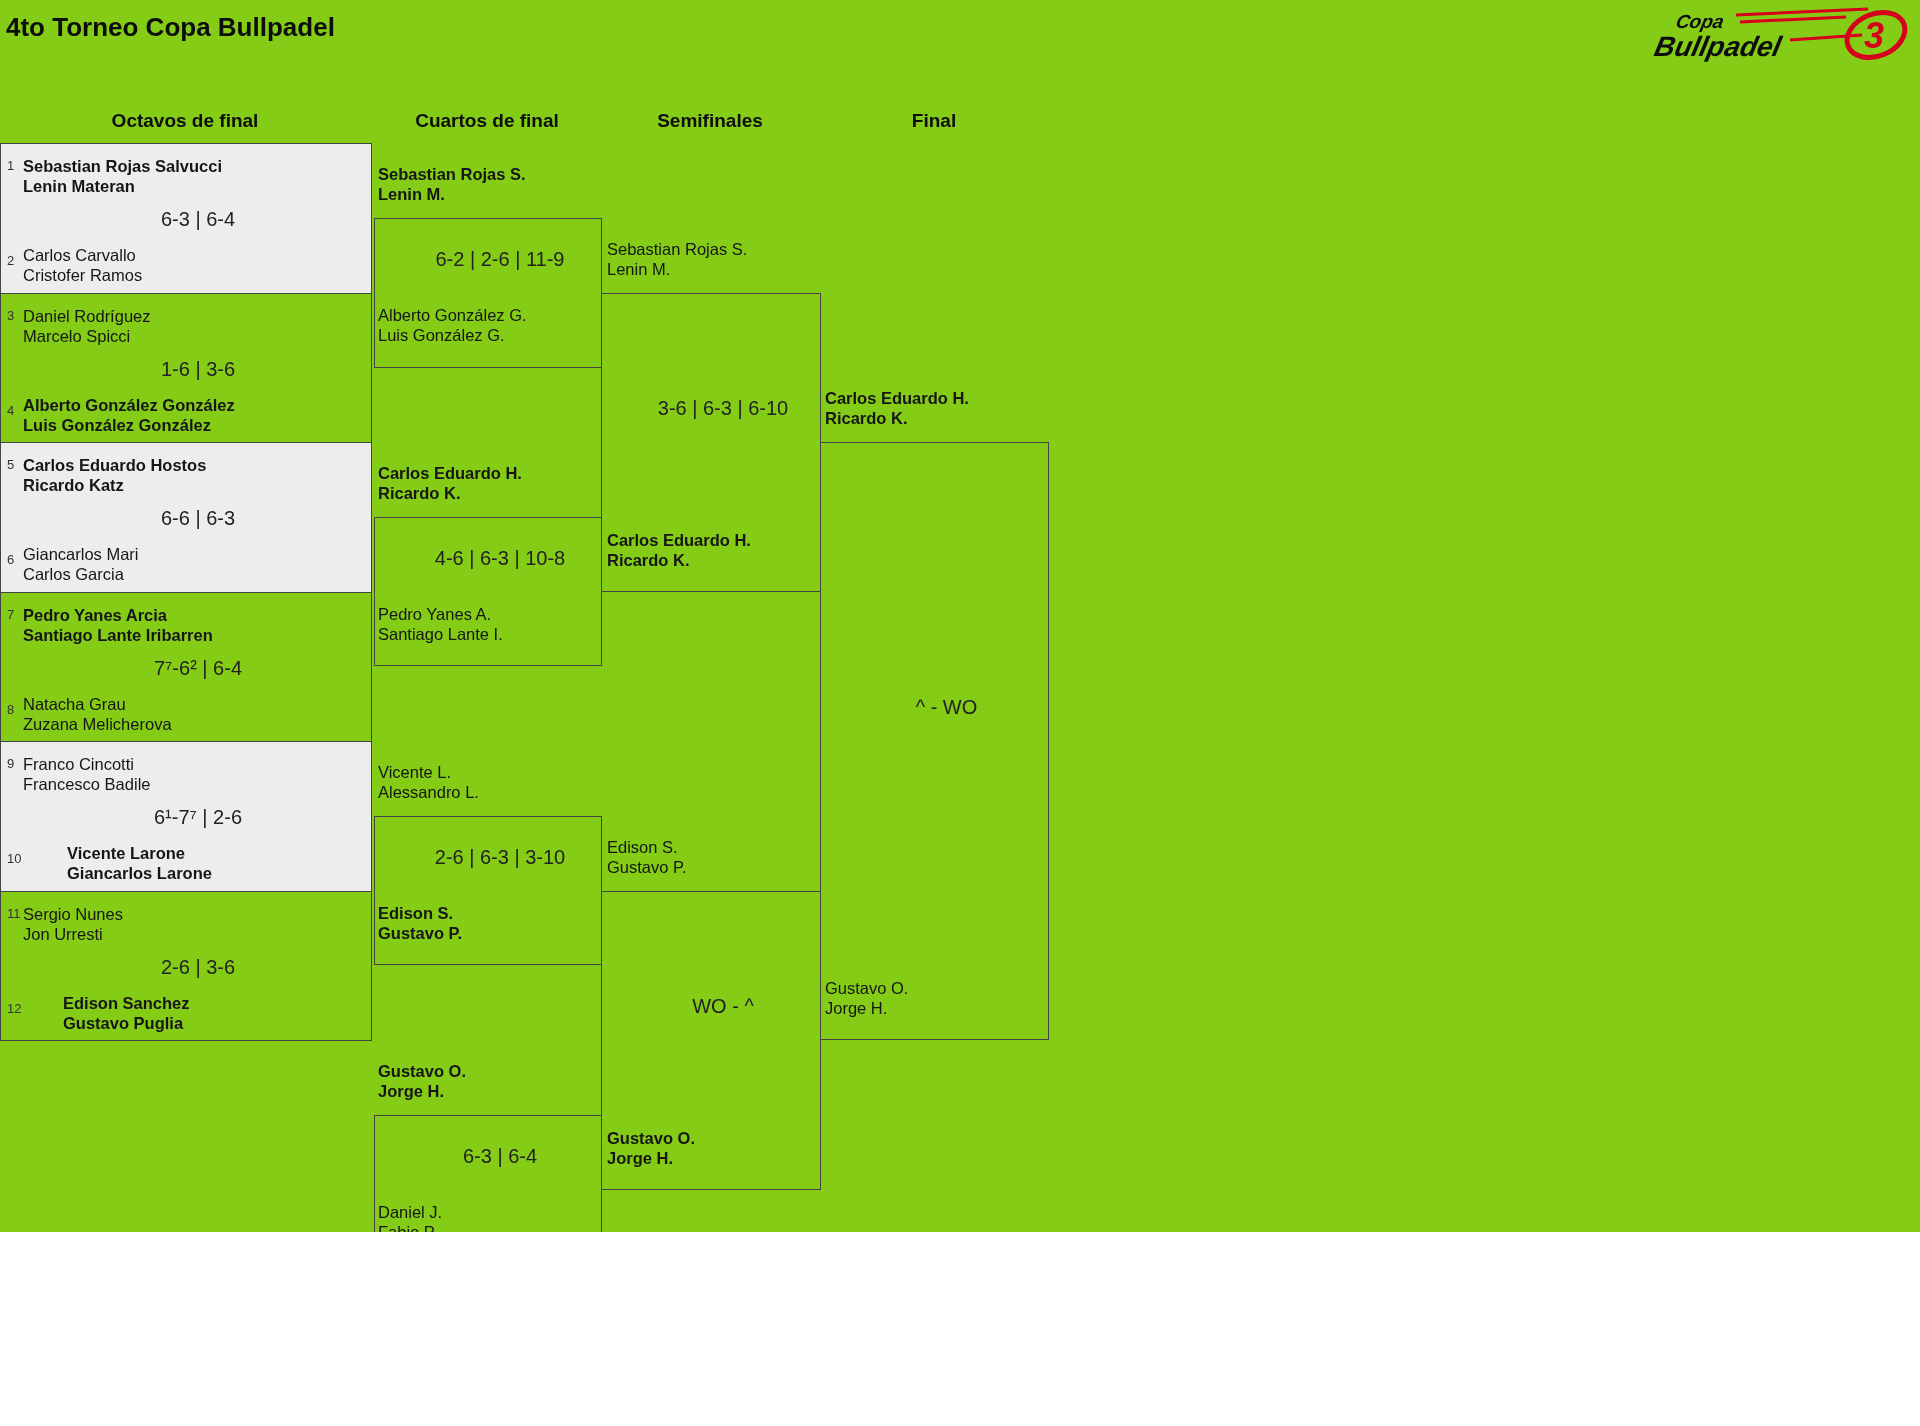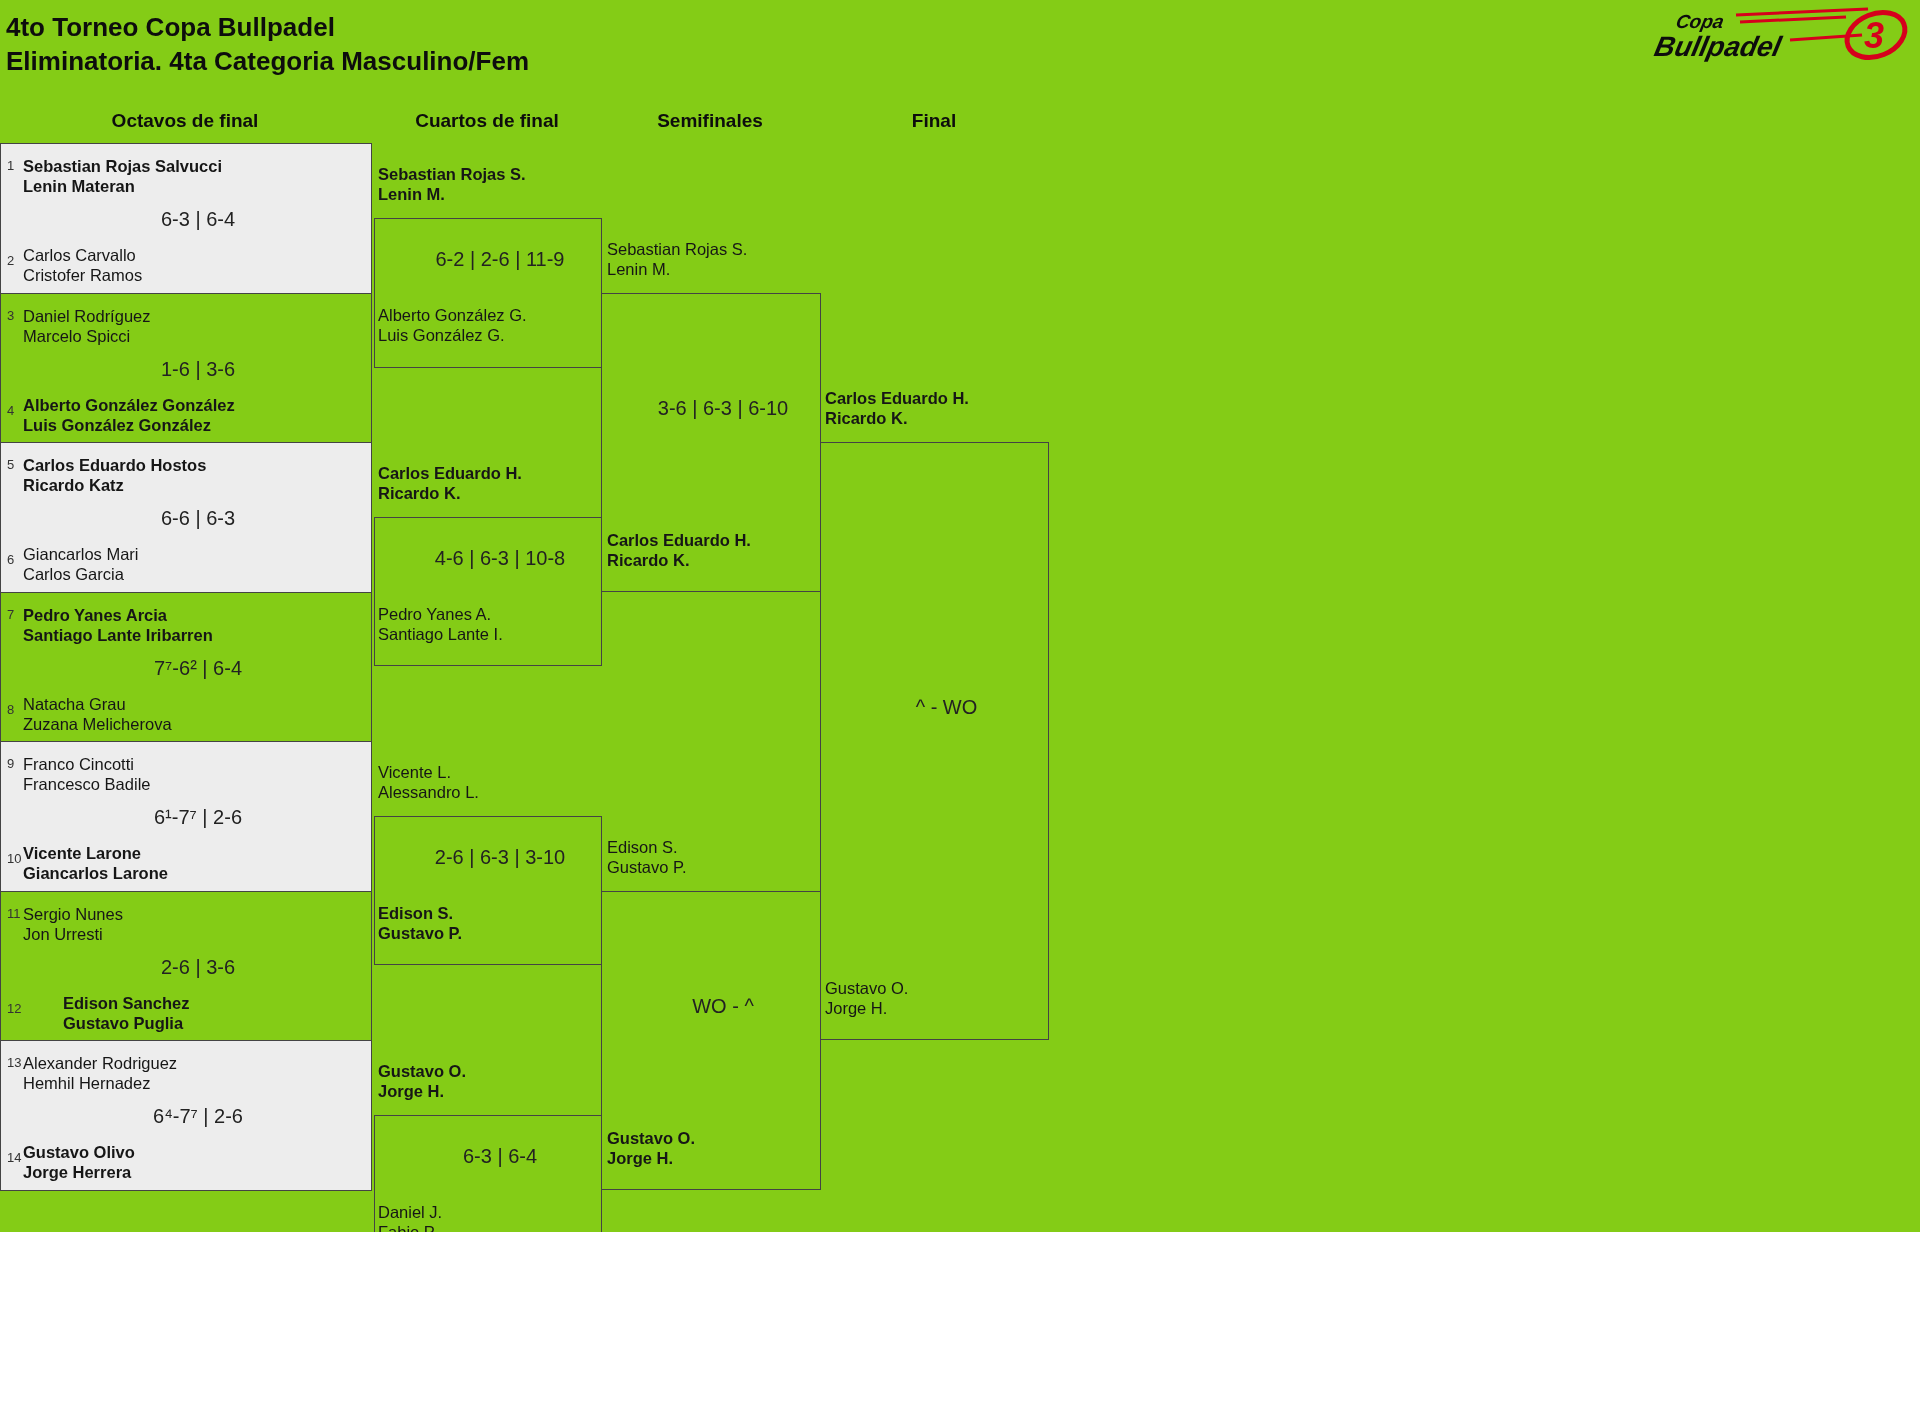--- a/index.html
+++ b/index.html
@@ -43,21 +43,20 @@
   
   .logo{position:absolute;left:1650px;top:4px;width:260px;height:64px;}
 </style>
 </head>
 <body>
 
 <div id="page">
 
   <div class="title">
     <div>4to Torneo Copa Bullpadel</div>
-    <div>Eliminatoria. 4ta Categoria Masculino/Fem</div>
   </div>
 
   <div class="logo">
     <svg width="260" height="64" viewBox="0 0 260 64">
       <g transform="skewX(-12)">
         <text x="30" y="24" font-family="Liberation Sans, sans-serif" font-style="italic" font-weight="bold" font-size="19" fill="#0d0d0d" id="logo-copa">Copa</text>
         <text x="14" y="52" font-family="Liberation Sans, sans-serif" font-style="italic" font-weight="bold" font-size="28" fill="#0d0d0d" id="logo-bullpadel">Bullpadel</text>
       </g>
       <path d="M86 11 L218 5" stroke="#d6001c" stroke-width="3" fill="none"></path>
       <path d="M90 18 L196 13" stroke="#d6001c" stroke-width="3" fill="none"></path>
@@ -131,53 +130,40 @@
   </div>
 
   <div class="om shaded" style="top:741px;height:151px;">
     <div class="seed s1">9</div>
     <div class="team t1">
       <div>Franco Cincotti</div>
         <div>Francesco Badile</div>
     </div>
     <div class="score sc">6¹-7⁷ | 2-6</div>
     <div class="seed s2">10</div>
-    <div class="team t2" style="font-weight: bold;">
+    <div class="team t2" style="font-weight: bold; margin-left: 44px;">
       <div>Vicente Larone</div>
         <div>Giancarlos Larone</div>
     </div>
   </div>
 
   <div class="om" style="top:891px;height:150px;">
     <div class="seed s1">11</div>
     <div class="team t1">
       <div>Sergio Nunes</div>
         <div>Jon Urresti</div>
     </div>
     <div class="score sc">2-6 | 3-6</div>
     <div class="seed s2">12</div>
     <div class="team t2" style="font-weight: bold; margin-left: 40px;">
       <div>Edison Sanchez</div>
         <div>Gustavo Puglia</div>
     </div>
   </div>
 
-  <div class="om shaded" style="top:1040px;height:151px;">
-    <div class="seed s1">13</div>
-    <div class="team t1">
-      <div>Alexander Rodriguez</div>
-        <div>Hemhil Hernadez</div>
-    </div>
-    <div class="score sc">6⁴-7⁷ | 2-6</div>
-    <div class="seed s2">14</div>
-    <div class="team t2" style="font-weight: bold;">
-      <div>Gustavo Olivo</div>
-        <div>Jorge Herrera</div>
-    </div>
-  </div>
 
 
   <div class="wrap qm" style="top:164px;height:204px;">
     <div class="box"></div>
     <div class="team t1" style="font-weight: bold;">
       <div>Sebastian Rojas S.</div>
         <div>Lenin M.</div>
     </div>
     <div class="score sc">6-2 | 2-6 | 11-9</div>
     <div class="team t2">

